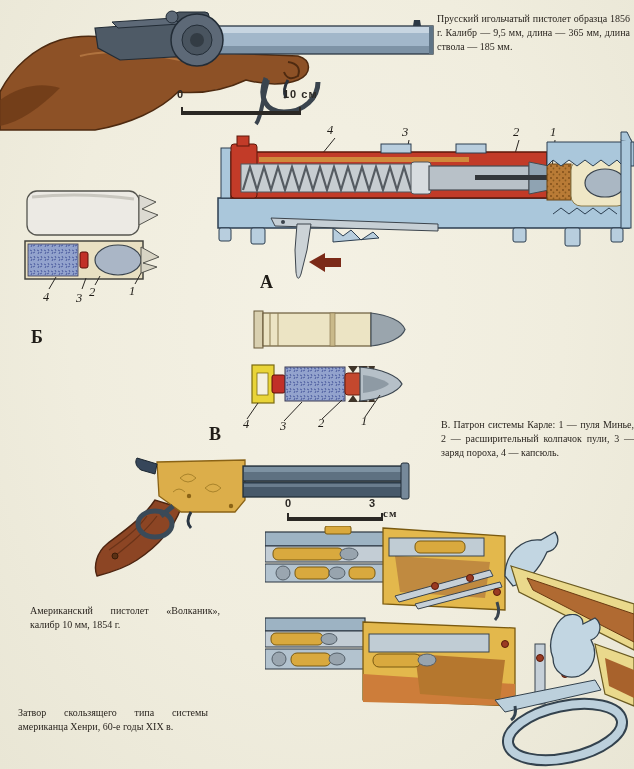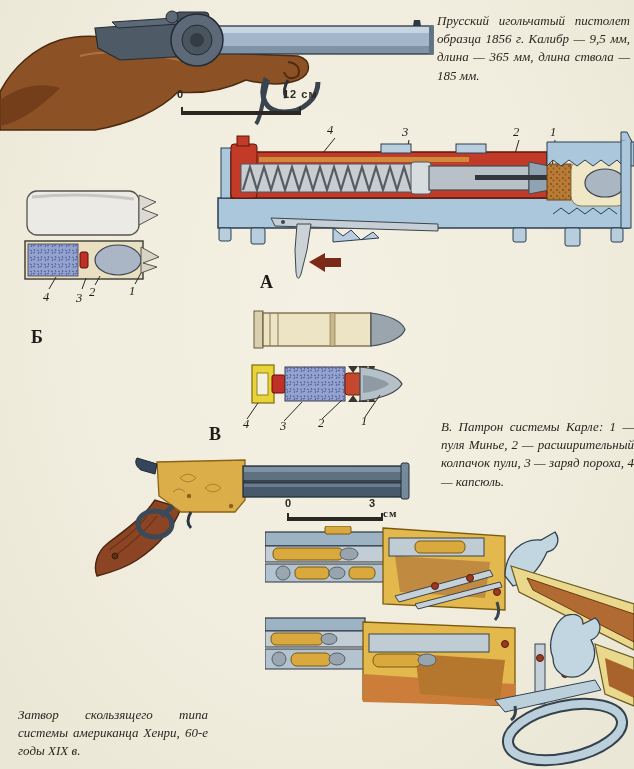--- a/index.html
+++ b/index.html
@@ -7,22 +7,21 @@
     position:relative;
     width:634px;height:769px;
     overflow:hidden;
     background: radial-gradient(ellipse at 50% 40%, #f4f1e4 0%, #f0edde 55%, #e9e6d5 100%);
     font-family:"Liberation Serif","DejaVu Serif",serif;
     color:#2b2620;
   }
   .fig{position:absolute;}
   .caption{
     position:absolute;
-    font-style:italic;
-    font-size:13px;
+    font-size:10px;
     line-height:1.4;
     text-align:justify;
     color:#2b2620;
   }
   .callout{
     position:absolute;
     font-style:italic;
     font-size:12.5px;
     color:#1f1c17;
   }
@@ -80,21 +79,21 @@
       <circle cx="197" cy="40" r="7" fill="#333c44"></circle>
 
       <path d="M266,78 C258,98 266,112 284,112 C304,112 318,98 318,82" stroke="#3a444e" stroke-width="5" fill="none"></path>
       <path d="M268,80 C262,100 262,116 256,124" stroke="#3a444e" stroke-width="4" fill="none"></path>
       <path d="M288,80 q-6,10 -2,18" stroke="#2a323c" stroke-width="3" fill="none"></path>
     </svg>
   </div>
 
   <div class="scalebar" style="left:177px;top:88px;width:160px;height:30px;">
     <span class="sb-num" style="left:0;top:0;">0</span>
-    <span class="sb-num" style="left:106px;top:0;">12 см</span>
+    <span class="sb-num" style="left:106px;top:0;">10 см</span>
     <div class="sb-bar" style="left:4px;top:19px;width:116px;"></div>
   </div>
 
   <p class="caption" style="left:437px;top:12px;width:193px;margin:0;">Прусский игольчатый пистолет образца 1856 г. Калибр — 9,5 мм, длина — 365 мм, длина ствола — 185 мм.</p>
 
   <div class="fig" style="left:213px;top:122px;width:421px;height:178px;">
     <svg width="421" height="178" viewBox="0 0 421 178">
       <defs>
         <pattern id="po" width="6" height="6" patternUnits="userSpaceOnUse">
           <rect width="6" height="6" fill="#b97b36"></rect>
@@ -331,15 +330,16 @@
       <polygon points="330,30 369,44 369,92 340,80" fill="#ead98c" stroke="#6a5a20" stroke-width="1.2"></polygon>
       <polygon points="340,44 369,56 369,84 344,72" fill="#a8622c"></polygon>
 
       <polygon points="230,86 330,66 336,76 240,98" fill="#bcd0dc" stroke="#33424e"></polygon>
       <ellipse transform="rotate(-12 300 118)" cx="300" cy="118" rx="58" ry="26" fill="none" stroke="#33424e" stroke-width="12"></ellipse>
       <ellipse transform="rotate(-12 300 118)" cx="300" cy="118" rx="58" ry="26" fill="none" stroke="#bcd0dc" stroke-width="8"></ellipse>
       <path d="M250,92 q2,10 -4,14" stroke="#33424e" stroke-width="3" fill="none"></path>
     </svg>
   </div>
 
+  <p class="caption" style="left:30px;top:604px;width:190px;margin:0;">Американский пистолет «Волканик», калибр 10 мм, 1854 г.</p>
   <p class="caption" style="left:18px;top:706px;width:190px;margin:0;">Затвор скользящего типа системы американца Хенри, 60-е годы XIX в.</p>
 
 </div>
 
 </body></html>

